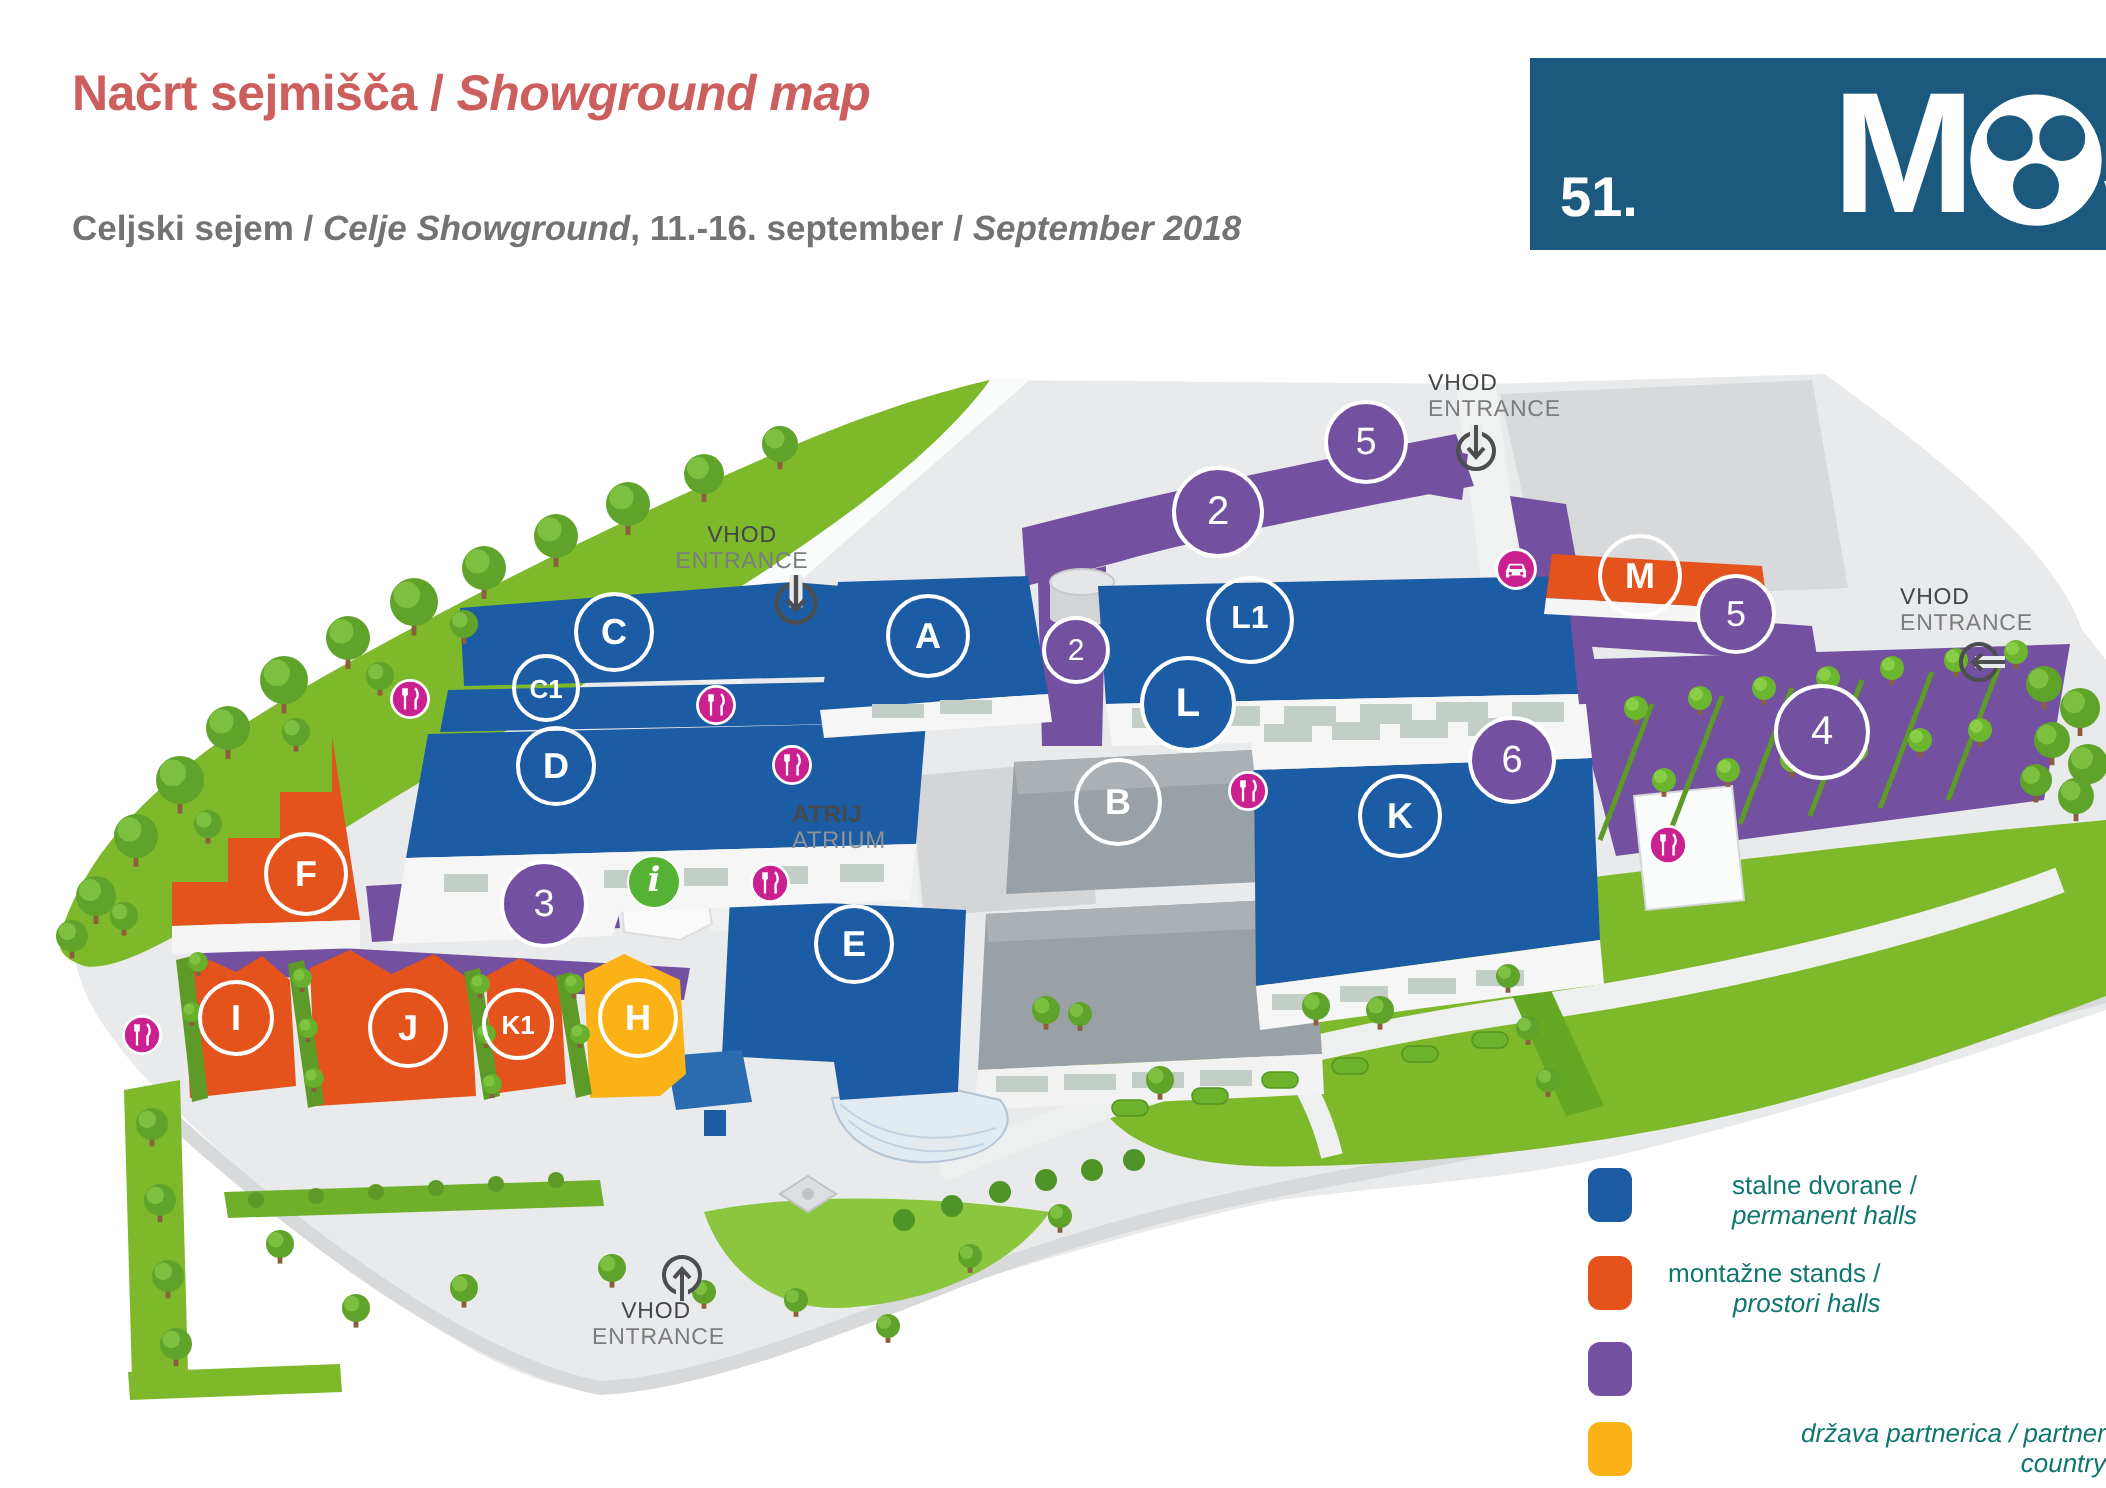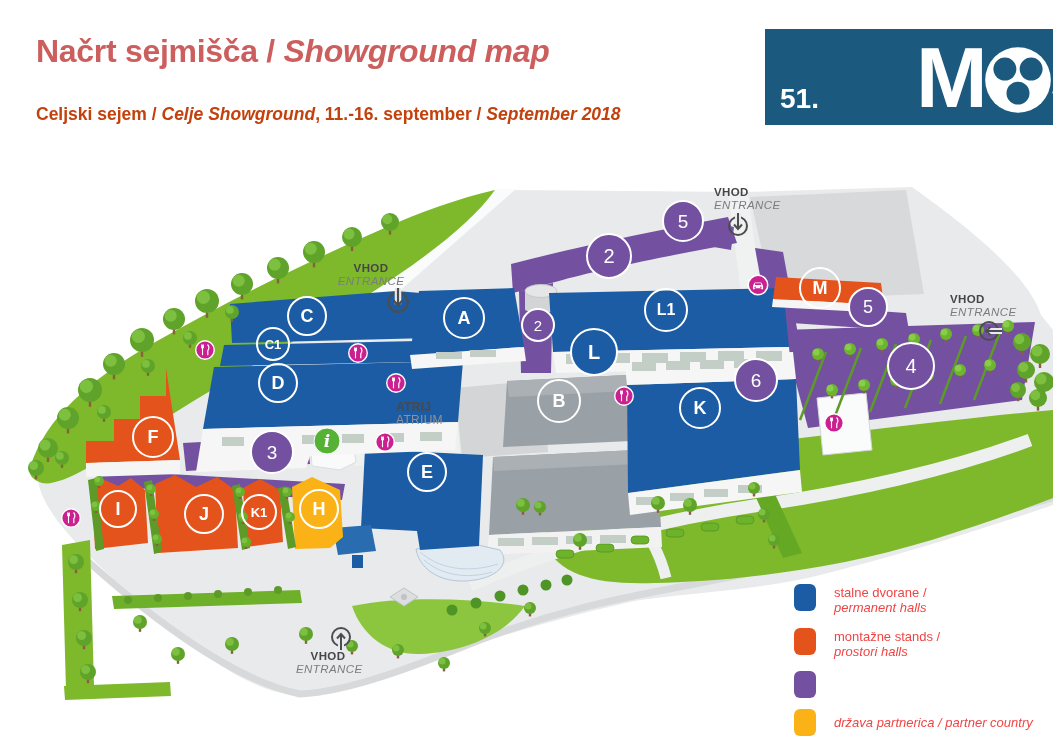--- a/index.html
+++ b/index.html
@@ -1,56 +1,56 @@
 <!DOCTYPE html>
 <html><head>
 <meta charset="utf-8">
 <style>
   html,body{margin:0;padding:0;background:#fff;font-family:"Liberation Sans",sans-serif;}
   #page{position:relative;width:1053px;height:744px;background:#fff;overflow:hidden;}
   .abs{position:absolute;}
 
   
-  .title{position:absolute;left:36px;top:33px;font-size:32px;font-weight:bold;color:#cd5e5e;letter-spacing:-.3px;white-space:nowrap;}
+  .title{position:absolute;left:36px;top:33px;font-size:25px;font-weight:bold;color:#cd5e5e;letter-spacing:-.3px;white-space:nowrap;}
   .title .it{font-style:italic;}
-  .subtitle{position:absolute;left:36px;top:104px;font-size:17.5px;font-weight:bold;color:#c2410c;white-space:nowrap;}
+  .subtitle{position:absolute;left:36px;top:104px;font-size:17.5px;font-weight:bold;color:#737373;white-space:nowrap;}
   .subtitle .it{font-style:italic;}
 
   
   #logo{position:absolute;left:765px;top:29px;width:343px;height:96px;background:#1b5a7e;}
   #logo .num{position:absolute;left:15px;bottom:10px;color:#fff;font-size:28px;font-weight:bold;}
   #logo .mos{position:absolute;right:5px;top:-2px;height:100px;display:flex;align-items:center;color:#fff;font-weight:bold;font-size:86px;letter-spacing:-4px;}
   #logo .mos svg{margin:6px -3px 0 -1px;}
 
   
   .lbl{position:absolute;transform:translate(-50%,-50%);border:2.5px solid #fff;border-radius:50%;
        color:#fff;display:flex;align-items:center;justify-content:center;font-weight:bold;
        box-sizing:border-box;line-height:1;}
   .lbl.num{background:#7450a0;font-weight:normal;border-width:2px;}
   .lbl.solidB{background:#1b5ca4;}
 
   
   .ent{position:absolute;font-size:11.5px;line-height:1.12;letter-spacing:.4px;white-space:nowrap;}
-  .ent .v{font-weight:bold;color:#454648;}
-  .ent .e{color:#7b7c7e;font-style:italic;}
+  .ent .v{font-weight:normal;color:#454648;}
+  .ent .e{color:#7b7c7e;}
   .entI{position:absolute;transform:translate(-50%,-50%);}
 
   
   .atr{position:absolute;font-size:12px;line-height:1.12;letter-spacing:.3px;}
   .atr .a1{font-weight:bold;color:#48494b;}
   .atr .a2{color:#919295;}
 
   
   .picon{position:absolute;transform:translate(-50%,-50%);}
 
   
   .lgrow{position:absolute;display:flex;}
   .lgsw{width:22px;height:27px;border-radius:6px;flex:0 0 22px;}
-  .lgtx{margin-left:18px;font-size:13px;color:#ef4444;line-height:15px;padding-top:1px;}
-  .lgtx .l2{font-style:italic;}
+  .lgtx{margin-left:18px;font-size:13px;color:#0f766e;line-height:15px;padding-top:1px;text-align:right;}
+  .lgtx .l2{font-style:italic;margin-left:32px;}
   .c0{background:#1b5ca4;} .c1{background:#e5531c;} .c2{background:#7450a0;} .c3{background:#fbb216;}
 </style>
 </head>
 <body>
 
 <div id="page">
 
   <svg width="1053" height="744" viewBox="0 0 1053 744" class="abs" style="left:0;top:0">
 
     <path fill="#e9eaeb" d="M500,190 L745,192 L912,187
@@ -436,21 +436,21 @@
   <div class="lbl" style="left:273px;top:344px;width:34px;height:34px;font-size:13px">C1</div>
   <div class="lbl" style="left:278px;top:383px;width:40px;height:40px;font-size:18px">D</div>
   <div class="lbl" style="left:427px;top:472px;width:40px;height:40px;font-size:18px">E</div>
   <div class="lbl" style="left:153px;top:437px;width:42px;height:42px;font-size:18px">F</div>
   <div class="lbl" style="left:319px;top:509px;width:40px;height:40px;font-size:18px">H</div>
   <div class="lbl" style="left:118px;top:509px;width:38px;height:38px;font-size:18px">I</div>
   <div class="lbl" style="left:204px;top:514px;width:40px;height:40px;font-size:18px">J</div>
   <div class="lbl" style="left:700px;top:408px;width:42px;height:42px;font-size:18px">K</div>
   <div class="lbl" style="left:259px;top:512px;width:36px;height:36px;font-size:13px">K1</div>
   <div class="lbl solidB" style="left:594px;top:352px;width:48px;height:48px;font-size:20px">L</div>
-  <div class="lbl" style="left:666px;top:310px;width:44px;height:44px;font-size:16px">L1</div>
+  <div class="lbl" style="left:625px;top:310px;width:44px;height:44px;font-size:16px">L1</div>
   <div class="lbl" style="left:820px;top:288px;width:42px;height:42px;font-size:18px">M</div>
 
   <div class="lbl num" style="left:609px;top:256px;width:46px;height:46px;font-size:20px">2</div>
   <div class="lbl num" style="left:538px;top:325px;width:34px;height:34px;font-size:15px">2</div>
   <div class="lbl num" style="left:272px;top:452px;width:44px;height:44px;font-size:19px">3</div>
   <div class="lbl num" style="left:911px;top:366px;width:48px;height:48px;font-size:20px">4</div>
   <div class="lbl num" style="left:683px;top:221px;width:42px;height:42px;font-size:19px">5</div>
   <div class="lbl num" style="left:868px;top:307px;width:40px;height:40px;font-size:18px">5</div>
   <div class="lbl num" style="left:756px;top:380px;width:44px;height:44px;font-size:19px">6</div>
 

